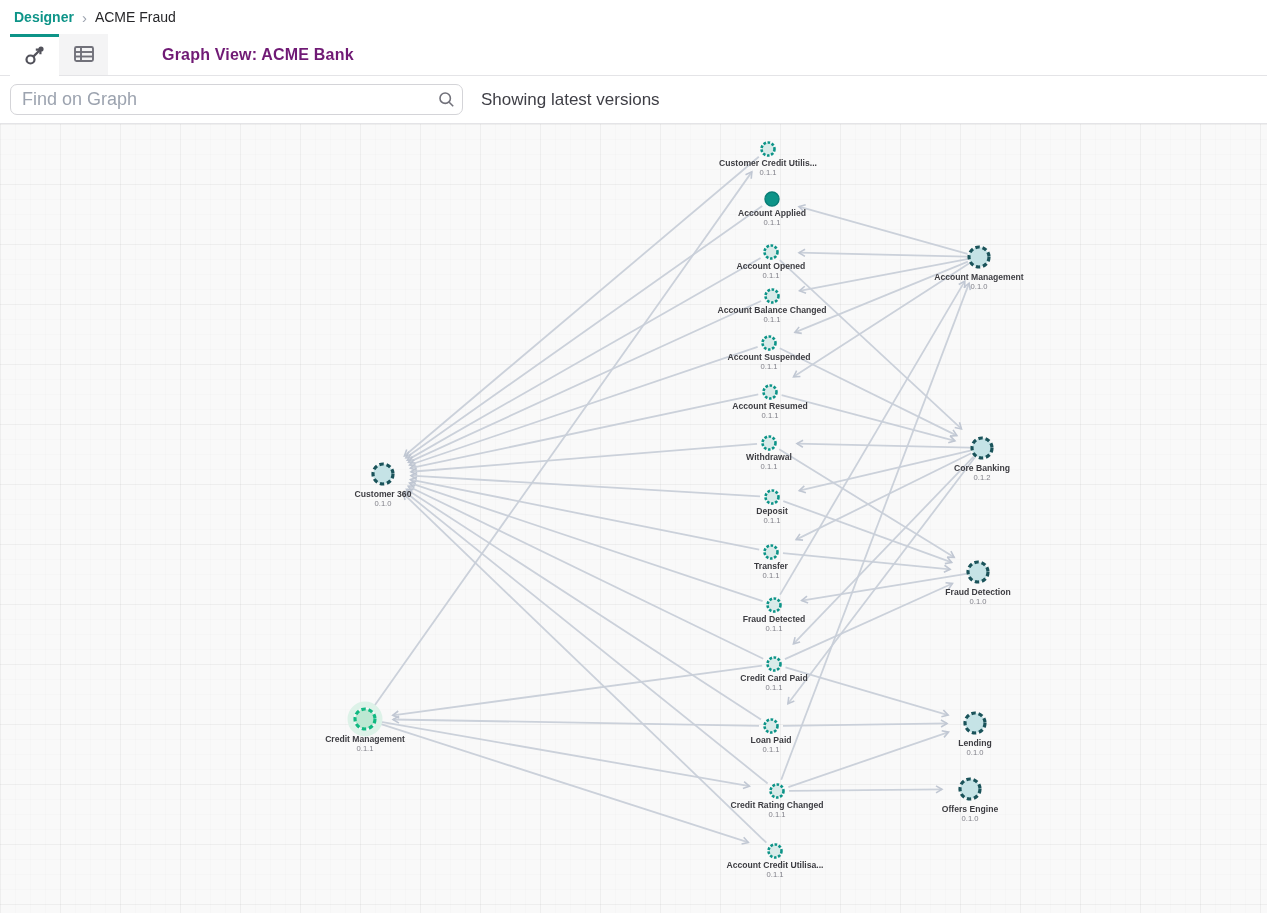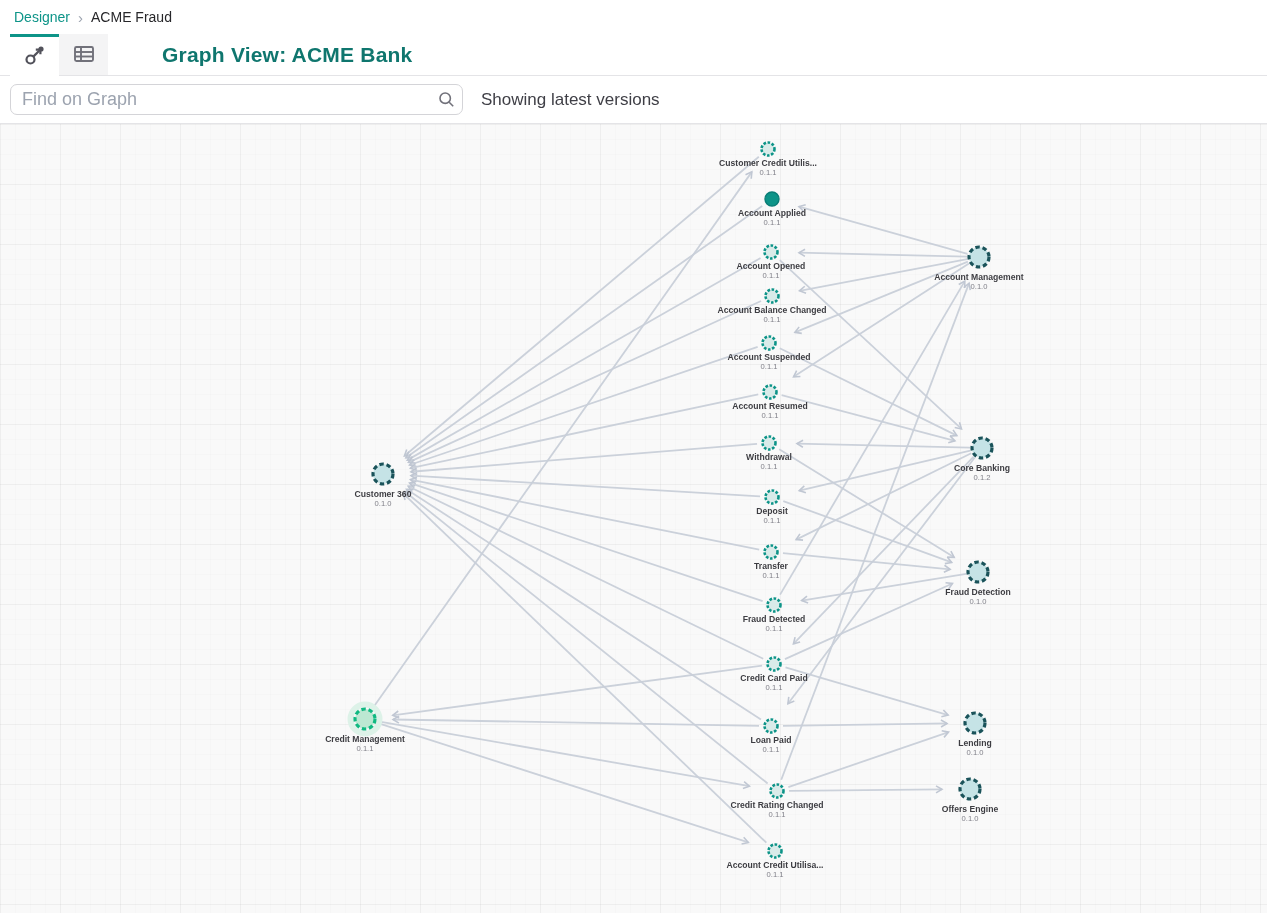--- a/index.html
+++ b/index.html
@@ -2,33 +2,33 @@
 <html><head>
 <meta charset="utf-8">
 <style>
   * { margin:0; padding:0; box-sizing:border-box; }
   html,body { width:1267px; height:913px; overflow:hidden;
     font-family:"Liberation Sans", sans-serif; background:#fff; }
 
   
   .breadcrumb-bar { height:34px; display:flex; align-items:center; padding-left:14px;
     background:#fff; font-size:14px; }
-  .crumb-link { color:#0d9488; font-weight:400; text-decoration:none; cursor:pointer; }
+  .crumb-link { color:#0d9488; font-weight:700; text-decoration:none; cursor:pointer; }
   .crumb-sep { color:#9ca3af; margin:0 8px; font-size:15px; }
   .crumb-current { color:#27272a; }
 
   
   .tab-bar { height:42px; display:flex; align-items:stretch; border-bottom:1px solid #e4e4e7;
     background:#fff; padding-left:10px; }
   .tab { width:49px; display:flex; align-items:center; justify-content:center;
     border-top:3px solid transparent; cursor:pointer; position:relative; }
   .tab.active { background:#fff; border-top:3px solid #0d9488; margin-bottom:-1px; }
   .tab.inactive { background:#f4f4f5; }
   .view-title { display:flex; align-items:center; margin-left:54px;
-    font-size:21px; font-weight:700; color:#0f766e; letter-spacing:.2px; }
+    font-size:16px; font-weight:700; color:#701a75; letter-spacing:.2px; }
 
   
   .toolbar { height:48px; display:flex; align-items:center; background:#fff;
     border-bottom:1px solid #e4e4e7; padding-left:10px; }
   .search-wrap { position:relative; width:455px; }
   .search-input { width:453px; height:31px; border:1px solid #d4d4d8; border-radius:7px;
     padding:0 34px 0 11px; font-size:18px; color:#3f3f46; outline:none;
     font-family:"Liberation Sans", sans-serif; background:#fff; }
   .search-input::placeholder { color:#9ca3af; }
   .search-icon { position:absolute; right:10px; top:7px; }

